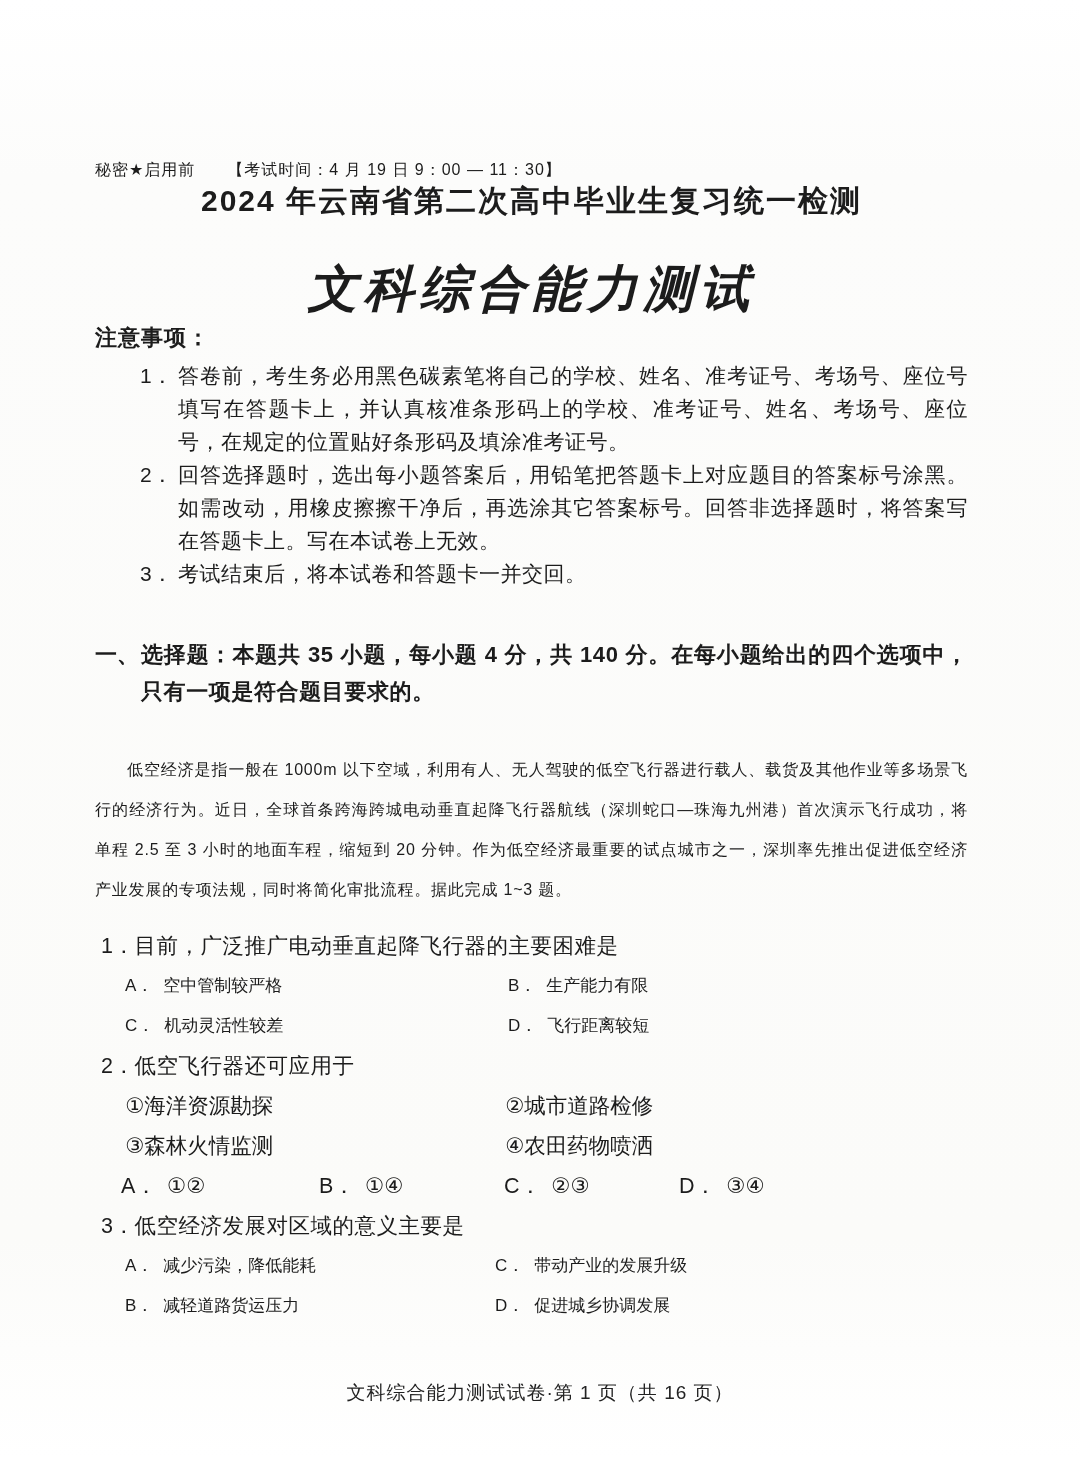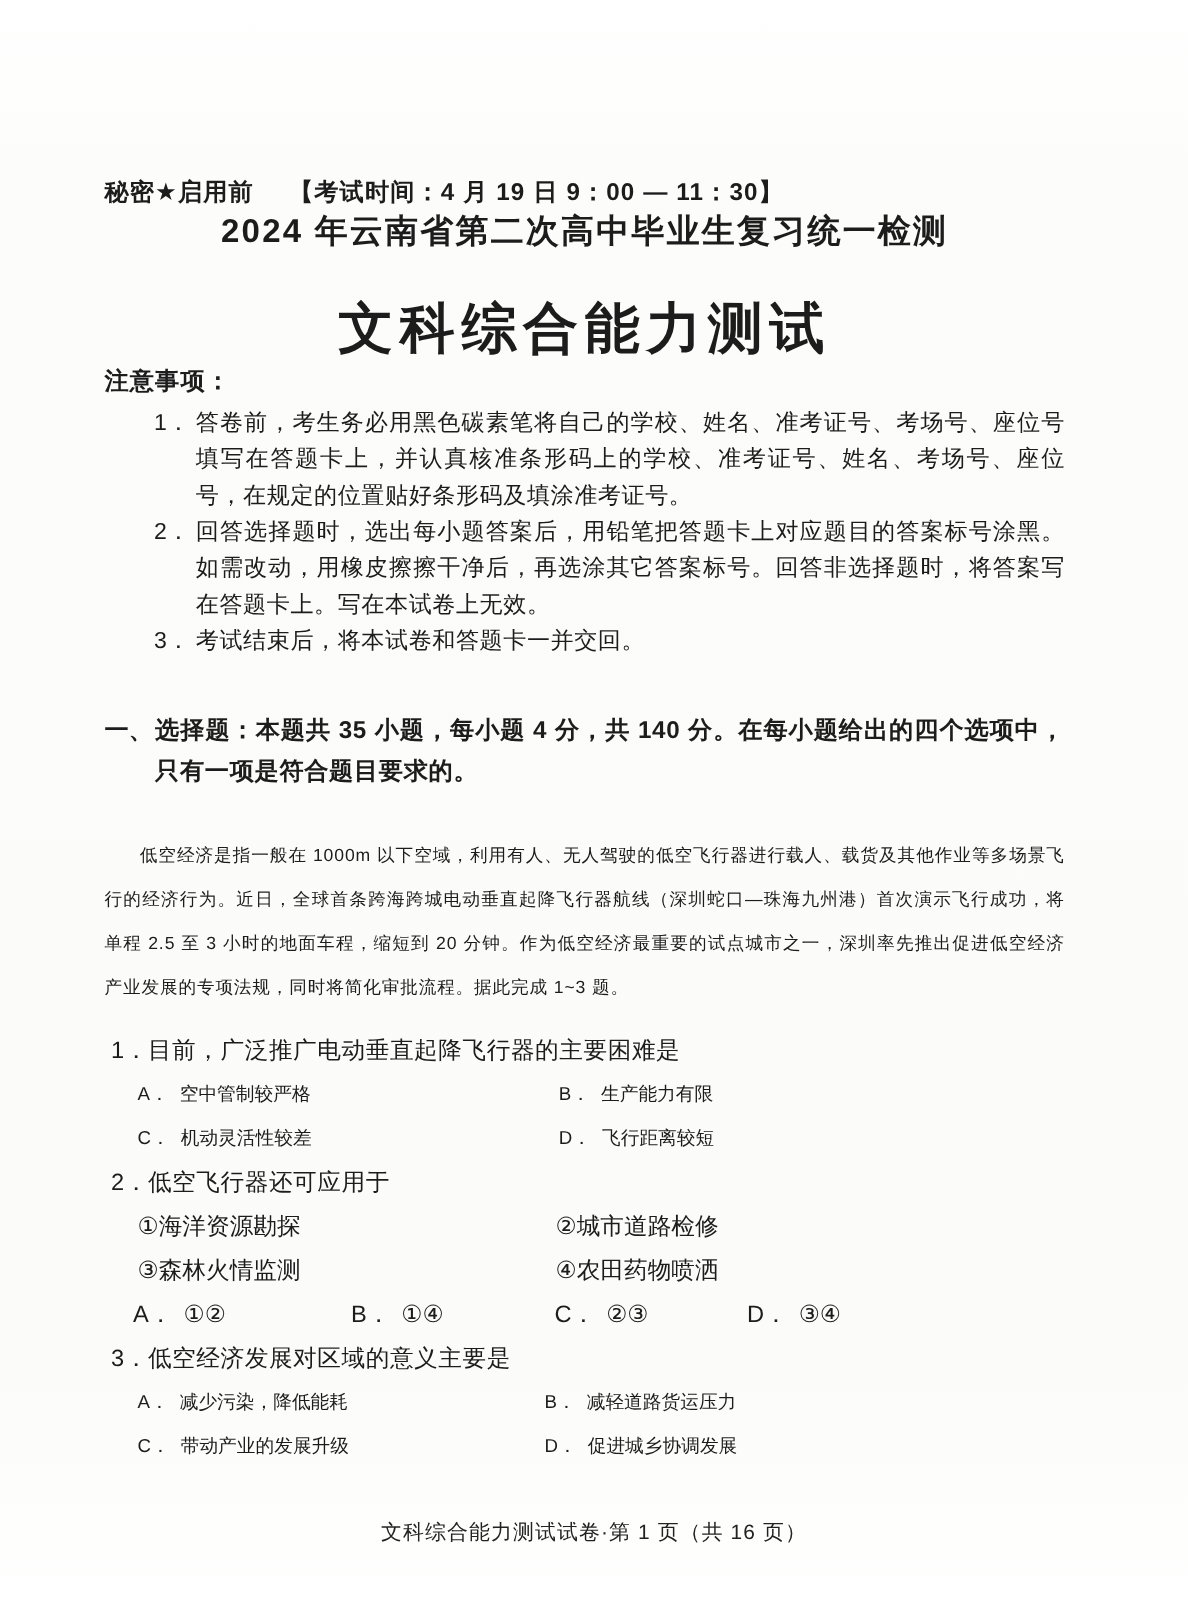--- a/index.html
+++ b/index.html
@@ -16,40 +16,41 @@
     color: #1c1c1c;
     font-family: "Liberation Sans", "DejaVu Sans", sans-serif;
     overflow: hidden;
     box-sizing: border-box;
     padding: 160px 112px 0 95px;
   }
   
   .meta-row {
     display: flex;
     align-items: flex-end;
-    font-size: 22px;
-    font-weight: 700;
+    font-size: 16px;
+    font-weight: 400;
     letter-spacing: 1px;
     white-space: nowrap;
   }
   .meta-row .exam-time { margin-left: 32px; }
 
   
   .exam-session {
     text-align: center;
     font-size: 30px;
     font-weight: 700;
     letter-spacing: 2px;
   }
   .exam-subject {
     margin-top: 34px;
     text-align: center;
     font-size: 50px;
     font-weight: 800;
     letter-spacing: 6px;
+    font-style: italic;
   }
 
   
   .notice-heading {
     font-size: 22px;
     font-weight: 700;
     letter-spacing: 1px;
   }
   .notice-list { margin-top: 6px; }
   .note-item {
@@ -210,22 +211,22 @@
       </div>
     </div>
 
     <div class="q-block">
       <div class="q-stem">
         <span class="num">3．</span>
         <span class="txt">低空经济发展对区域的意义主要是</span>
       </div>
       <div class="opt-grid-2 narrow">
         <span class="opt"><span class="lab">A．</span><span>减少污染，降低能耗</span></span>
+        <span class="opt"><span class="lab">C．</span><span>带动产业的发展升级</span></span>
         <span class="opt"><span class="lab">B．</span><span>减轻道路货运压力</span></span>
-        <span class="opt"><span class="lab">C．</span><span>带动产业的发展升级</span></span>
         <span class="opt"><span class="lab">D．</span><span>促进城乡协调发展</span></span>
       </div>
     </div>
 
   </div>
 
   <div class="footer">文科综合能力测试试卷·第 1 页（共 16 页）</div>
 
 </div>
 

